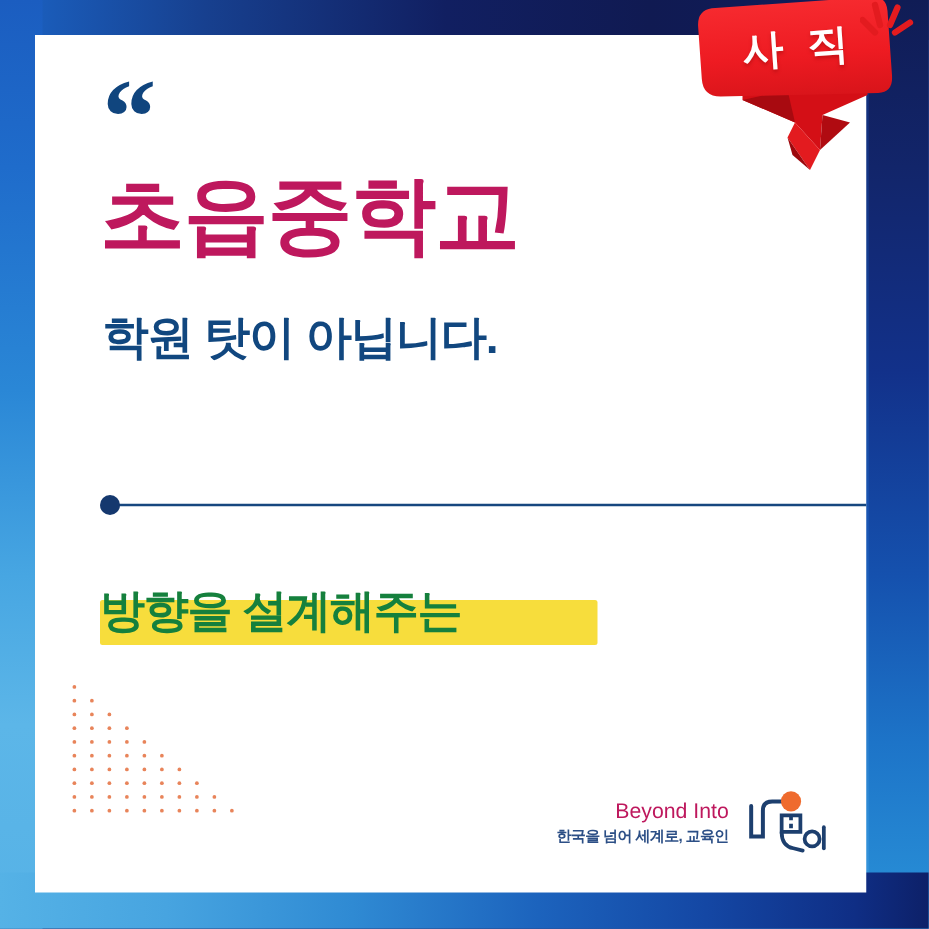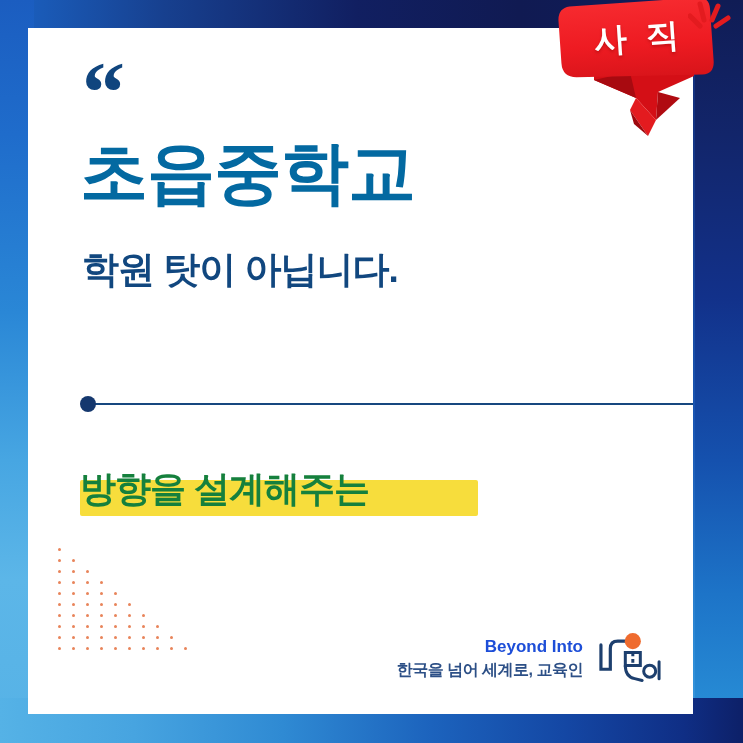--- a/index.html
+++ b/index.html
@@ -75,21 +75,21 @@
     line-height:1;
     letter-spacing:-4px;
   }
 
   
   .headline-big {
     position:absolute;
     left:52px; top:110px;
     font-size:68px;
     font-weight:700;
-    color:#0369a1;
+    color:#be185d;
     letter-spacing:-1px;
     line-height:1;
     white-space:nowrap;
   }
   .headline-sub {
     position:absolute;
     left:54px; top:212px;
     font-size:37px;
     font-weight:700;
     color:#11477f;
@@ -168,27 +168,27 @@
     align-items:center;
     gap:14px;
   }
   .footer-text {
     text-align:right;
     color:#3b5e92;
     line-height:1.35;
   }
   .footer-en {
     font-size:17px;
-    font-weight:700;
-    color:#1d4ed8;
+    font-weight:400;
+    color:#be185d;
     letter-spacing:0px;
     white-space:nowrap;
   }
   .footer-kr {
-    font-size:16px;
+    font-size:12px;
     font-weight:700;
     color:#2c4f86;
     letter-spacing:-0.5px;
     white-space:nowrap;
   }
   .footer-logo { width:66px; height:60px; display:block; }
 
   
   .badge-wrap {
     position:absolute;

